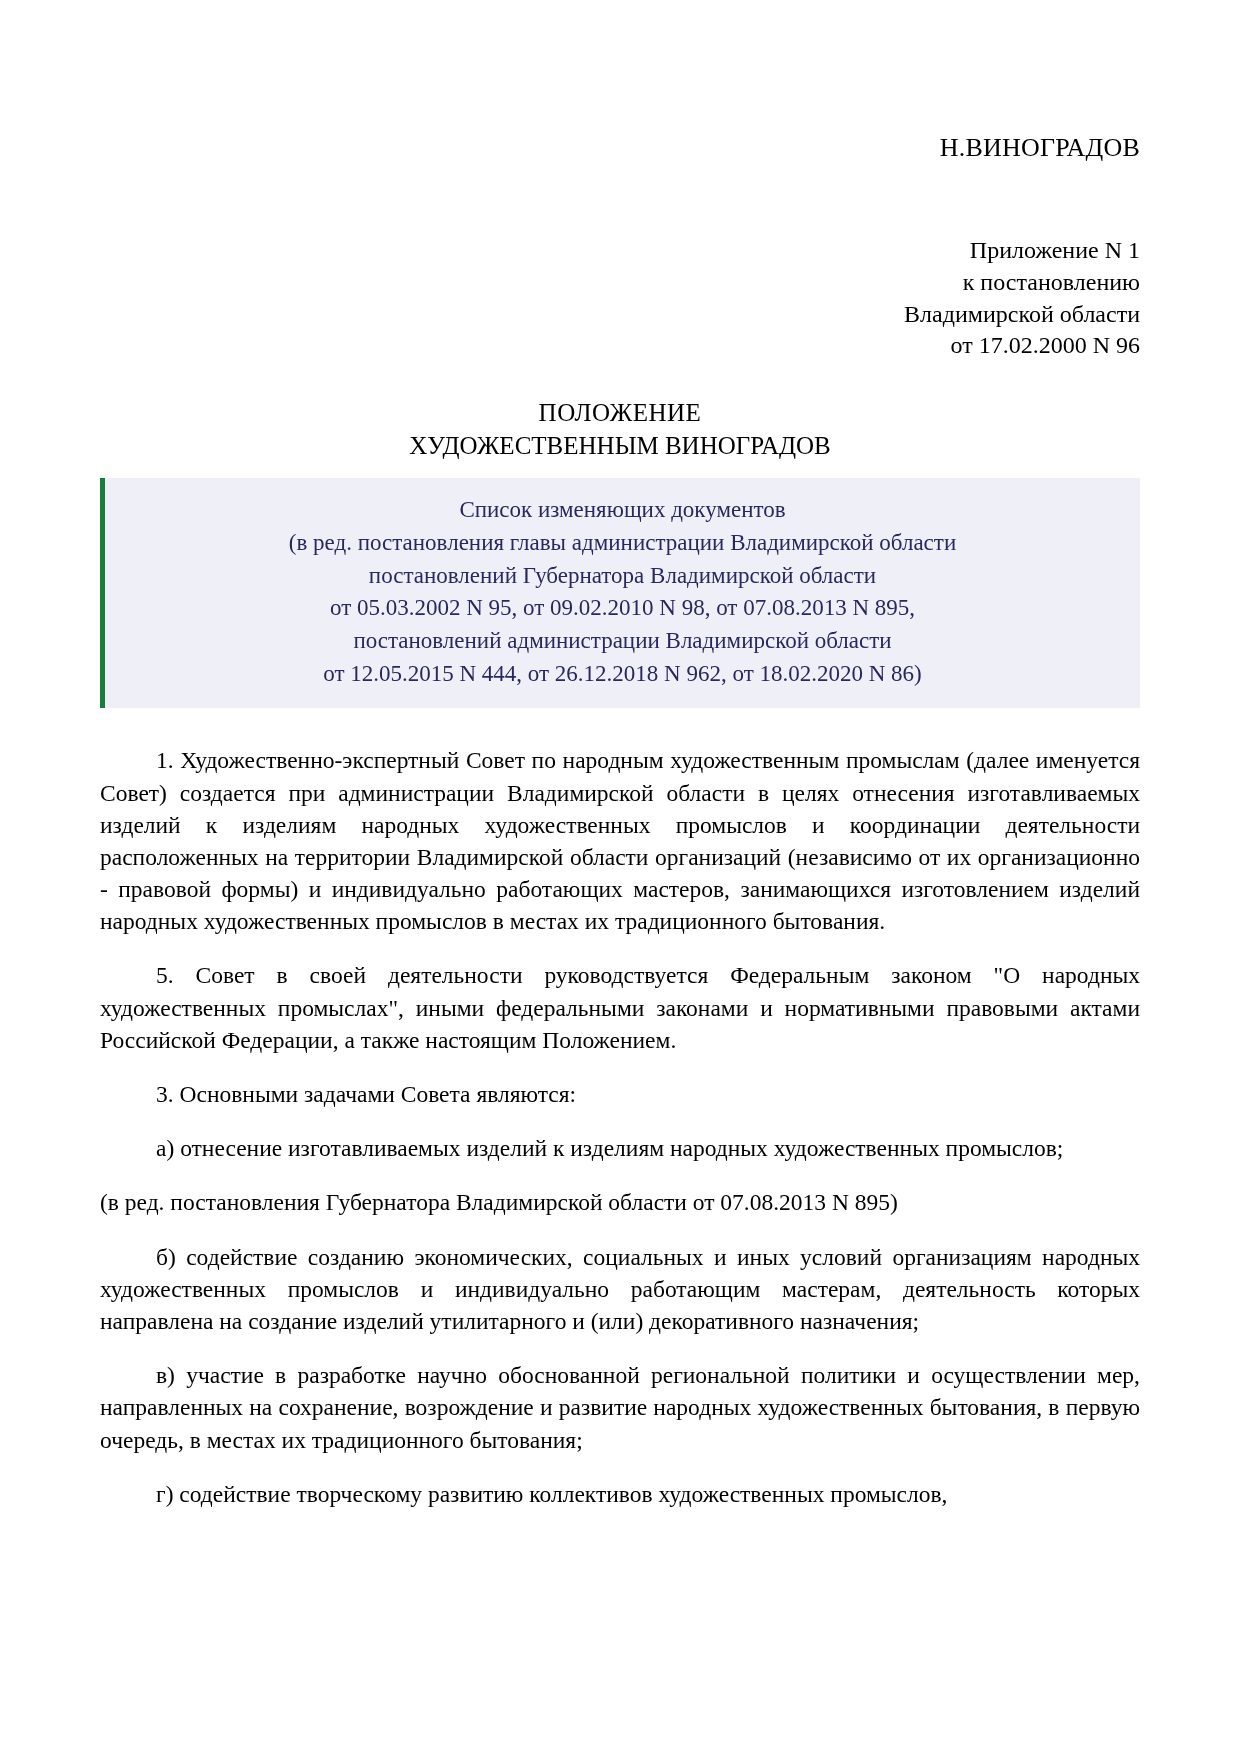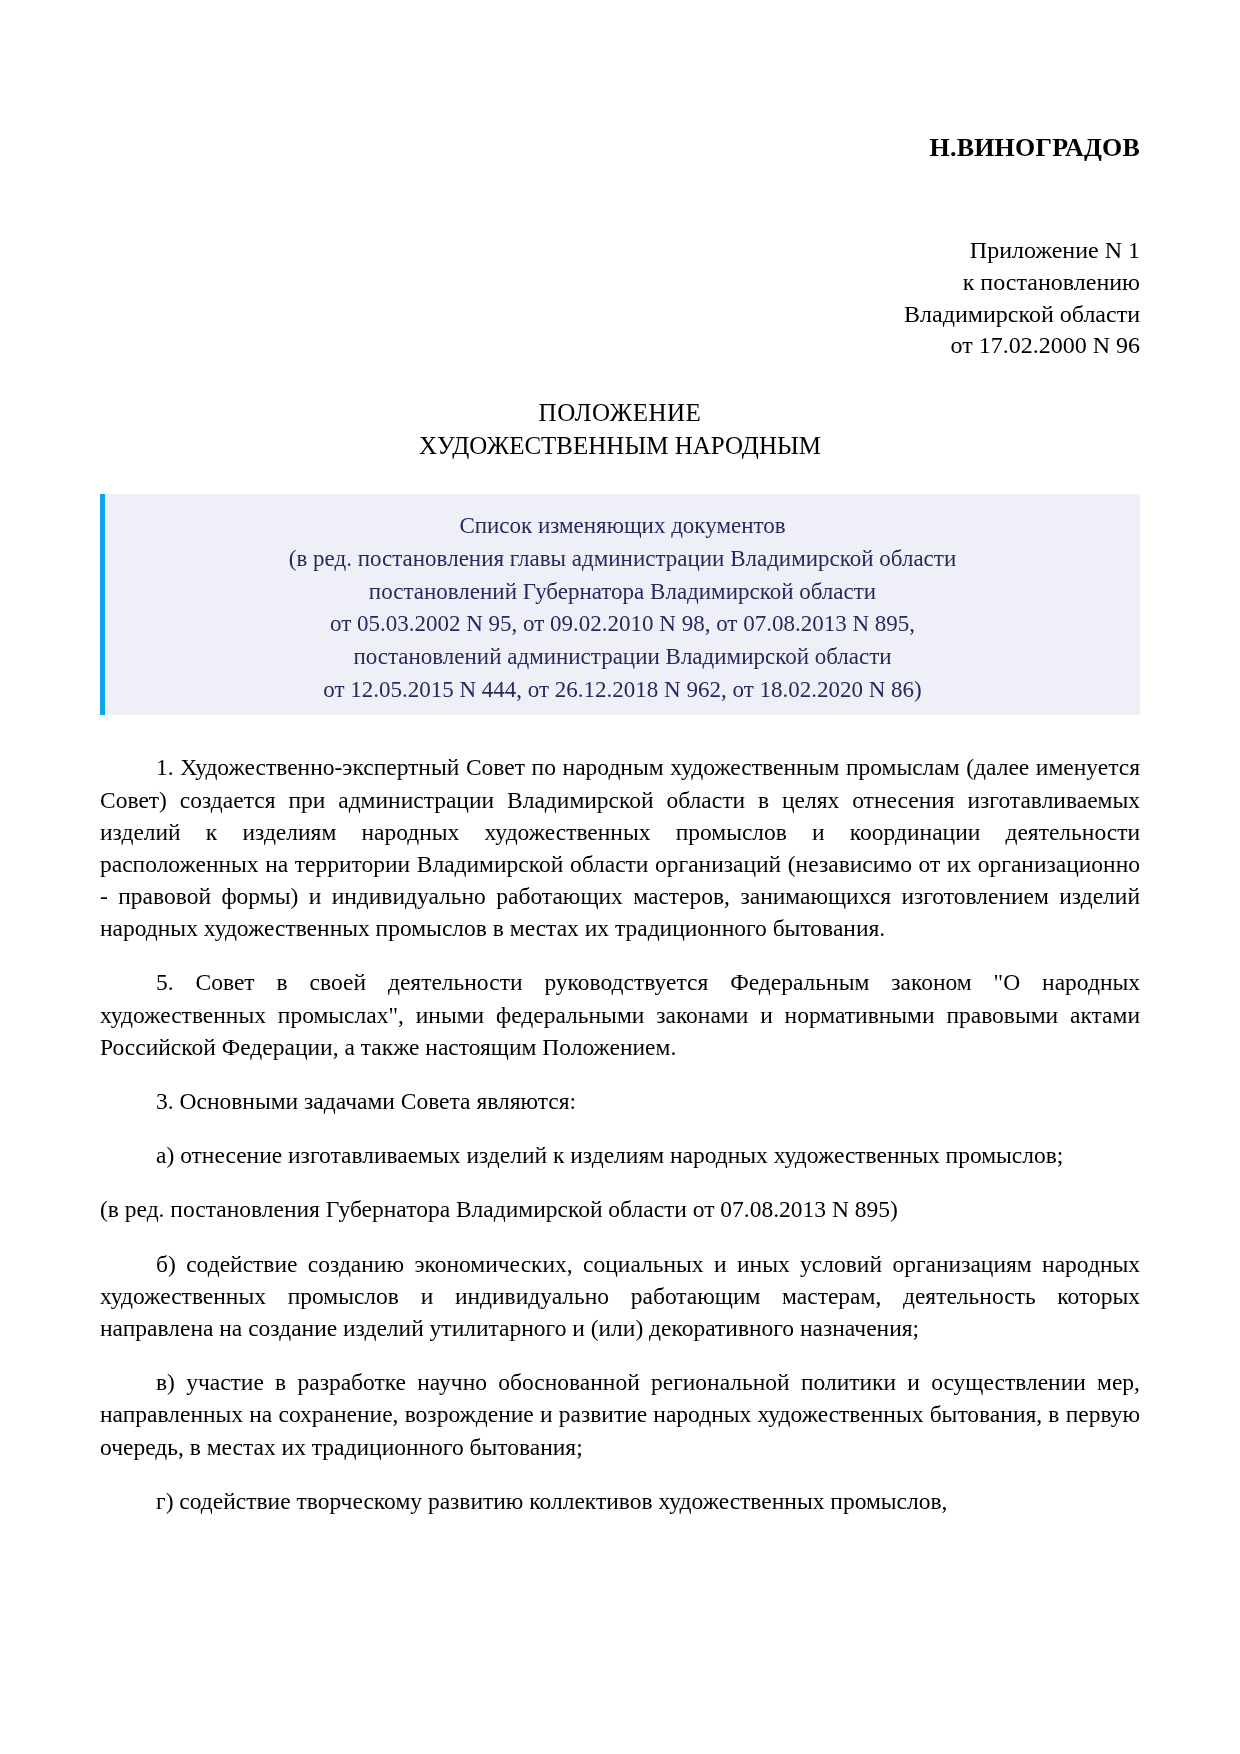--- a/index.html
+++ b/index.html
@@ -27,21 +27,20 @@
     top: 0;
   }
 
   
   .signature {
     text-align: right;
     font-size: 26px;
     letter-spacing: 0.2px;
     margin-top: 132px;
     line-height: 1.2;
-    font-weight: bold;
   }
 
   
   .appendix {
     text-align: right;
     font-size: 24px;
     line-height: 1.32;
     margin-top: 72px;
   }
   .appendix div { white-space: nowrap; }
@@ -51,28 +50,28 @@
     text-align: center;
     font-weight: normal;
     font-size: 25px;
     line-height: 1.33;
     margin-top: 34px;
   }
   .doc-title .t-line1 { letter-spacing: 0.5px; }
 
   
   .amend-box {
-    margin-top: 32px;
+    margin-top: 16px;
     background: #eff0f7;
-    border-left: 5px solid #0ea5e9;
+    border-left: 5px solid #15803d;
     color: #28285f;
     text-align: center;
     font-size: 23px;
     line-height: 1.42;
-    padding: 16px 20px 9px 20px;
+    padding: 16px 20px 18px 20px;
     box-sizing: border-box;
   }
   .amend-box div { white-space: nowrap; }
 
   
   .body-text { margin-top: 36px; }
   p.para {
     text-align: justify;
     text-justify: inter-word;
     font-size: 23.5px;
@@ -100,21 +99,21 @@
 
     <div class="appendix">
       <div>Приложение N 1</div>
       <div>к постановлению</div>
       <div>Владимирской области</div>
       <div>от 17.02.2000 N 96</div>
     </div>
 
     <div class="doc-title">
       <div class="t-line1">ПОЛОЖЕНИЕ</div>
-      <div>ХУДОЖЕСТВЕННЫМ НАРОДНЫМ</div>
+      <div>ХУДОЖЕСТВЕННЫМ ВИНОГРАДОВ</div>
     </div>
 
     <div class="amend-box">
       <div>Список изменяющих документов</div>
       <div>(в ред. постановления главы администрации Владимирской области</div>
       <div>постановлений Губернатора Владимирской области</div>
       <div>от 05.03.2002 N 95, от 09.02.2010 N 98, от 07.08.2013 N 895,</div>
       <div>постановлений администрации Владимирской области</div>
       <div>от 12.05.2015 N 444, от 26.12.2018 N 962, от 18.02.2020 N 86)</div>
     </div>

